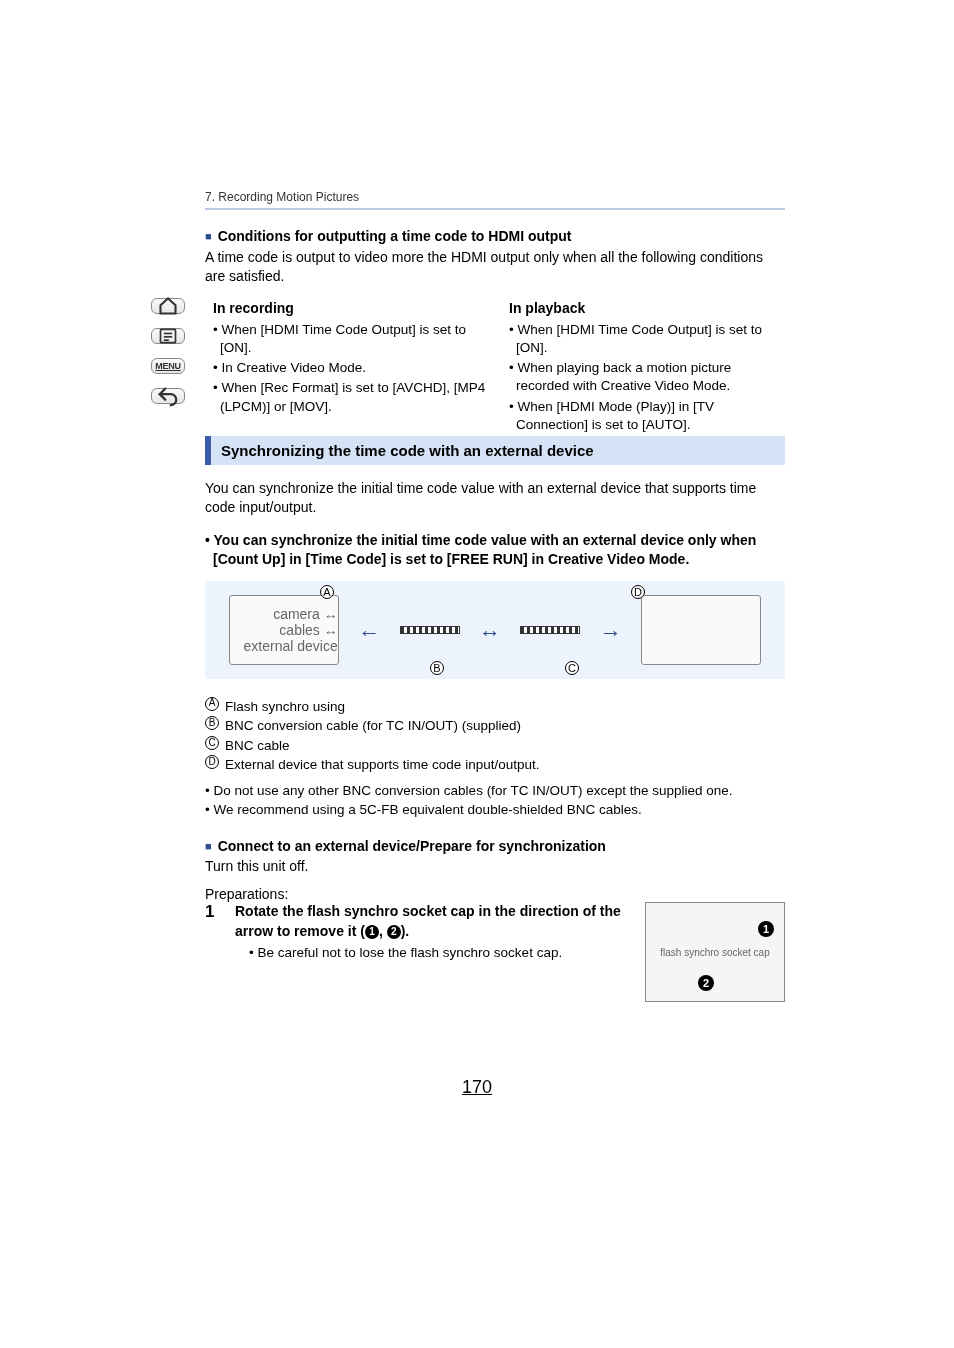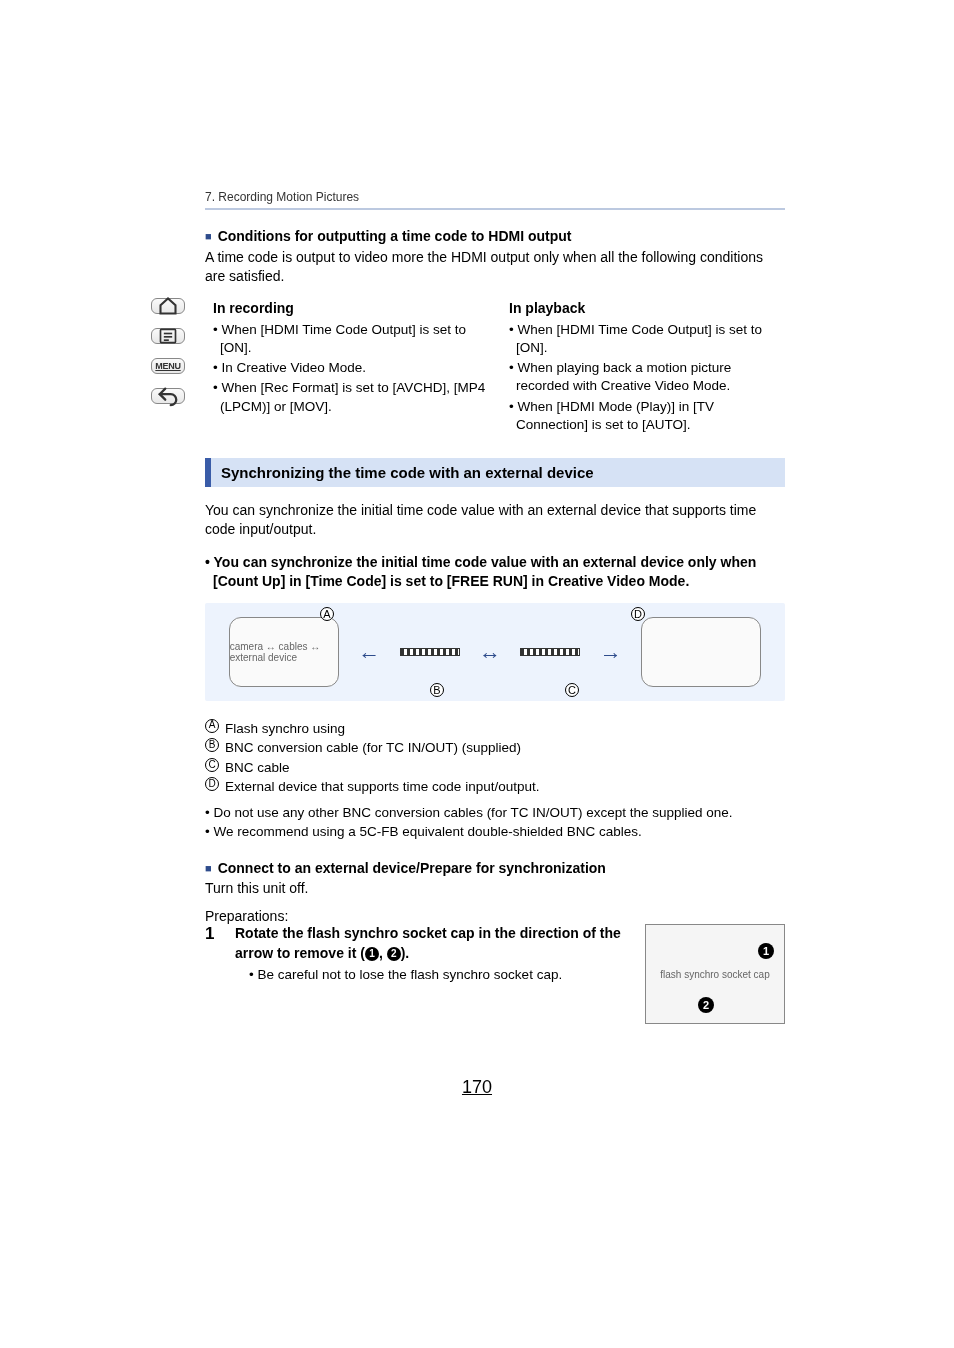--- a/index.html
+++ b/index.html
@@ -58,21 +58,21 @@
   }
   .sq-heading::before {
     content: "■";
     color: #2e4c8c;
     font-size: 11px;
     margin-right: 6px;
     position: relative;
     top: -1px;
   }
   .para { margin-bottom: 14px; font-size: 14px; line-height: 1.35; }
-  .twocol { display: flex; gap: 12px; margin-bottom: 22px; }
+  .twocol { display: flex; gap: 12px; }
   .col { flex: 1; }
   .col-h {
     font-weight: bold;
     font-size: 14px;
     margin-bottom: 5px;
     margin-left: 8px;
   }
   .bullets { list-style: none; padding-left: 8px; }
   .bullets li {
     text-indent: -7px;
@@ -98,22 +98,22 @@
     height: 98px;
     margin-bottom: 18px;
     border-radius: 2px;
     position: relative;
     display:flex;
     align-items:center;
     justify-content:space-around;
     padding: 8px 14px;
   }
   .diagram-box .cam-ph {
-    width: 110px; height: 70px; border:1px solid #888; border-radius:12px; background:#fafafa;
-    display:flex;align-items:center;justify-content:center;font-size:10px;color:#666;text-align:left;
+    width: 110px; height: 70px; border:1px solid #888; border-radius:3px; background:#fafafa;
+    display:flex;align-items:center;justify-content:center;font-size:14px;color:#666;text-align:right;
   }
   .diagram-box .arrow { font-size:22px; color:#2e4c8c; }
   .diagram-box .cable { width:60px;height:8px;background:repeating-linear-gradient(90deg,#333 0 3px,#fff 3px 6px);border:1px solid #333;}
   .diagram-box .tag { position:absolute; font-size:11px; width:14px;height:14px;border:1px solid #000;border-radius:50%;display:flex;align-items:center;justify-content:center;background:#fff;}
   .tag-a{top:4px;left:115px;} .tag-b{bottom:4px;left:225px;} .tag-c{bottom:4px;left:360px;} .tag-d{top:4px;right:140px;}
   .legend { list-style:none; margin-bottom:6px; }
   .legend li { font-size:13.5px; line-height:1.45; display:flex; gap:6px; align-items:flex-start;}
   .legend .circ { display:inline-flex;width:14px;height:14px;border:1px solid #000;border-radius:50%;font-size:10px;align-items:center;justify-content:center;flex:0 0 14px;}
   .small-bullets{ list-style:none; padding-left:0; margin-bottom:18px;}
   .small-bullets li{font-size:13.5px;line-height:1.45;text-indent:-7px;padding-left:7px;}

